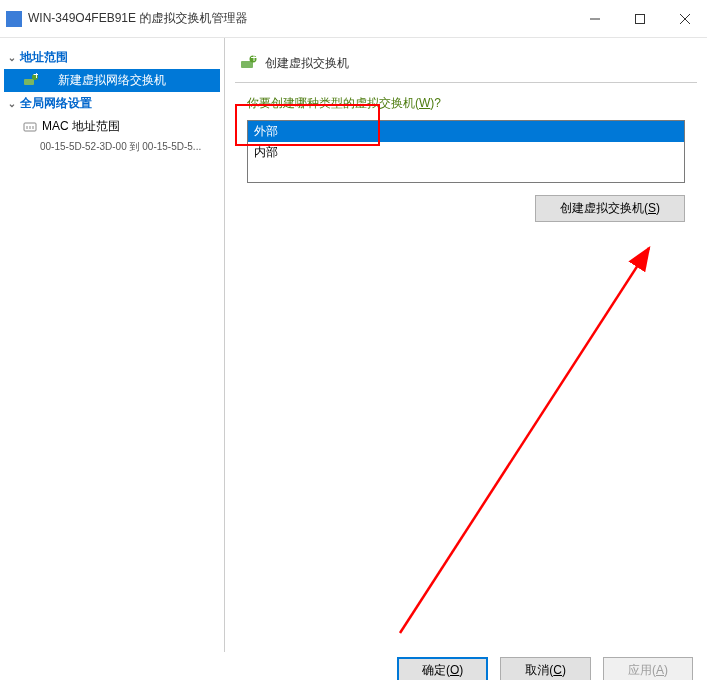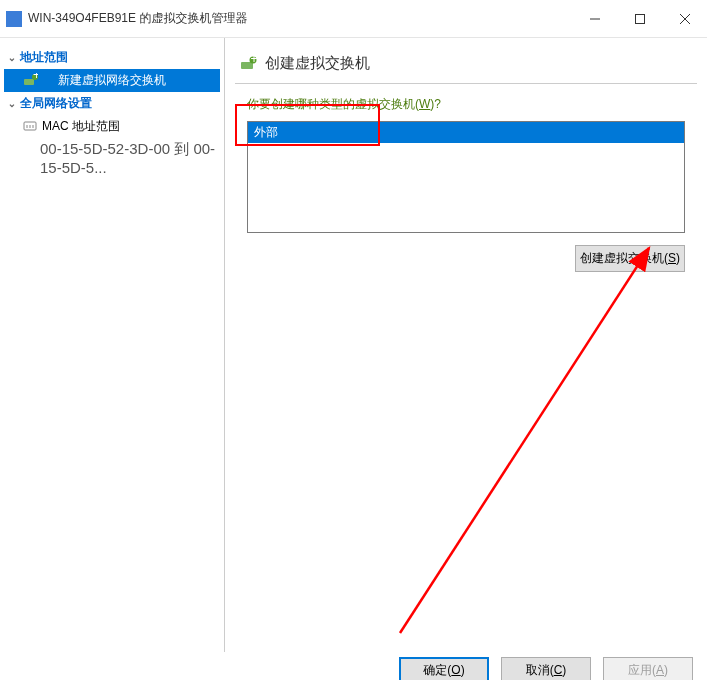--- a/index.html
+++ b/index.html
@@ -11,39 +11,39 @@
     .win-controls { display: flex; }
     .win-btn { width: 45px; height: 30px; display: flex; align-items: center; justify-content: center; cursor: pointer; color: #333; }
     
     .content { display: flex; height: 614px; }
     
     .sidebar { width: 225px; border-right: 1px solid #ccc; padding: 8px 4px; }
     .tree-header { display: flex; align-items: center; color: #0066cc; font-weight: bold; padding: 3px 0; cursor: pointer; }
     .tree-caret { width: 16px; text-align: center; color: #666; font-size: 10px; }
     .tree-item { display: flex; align-items: center; padding: 3px 0 3px 18px; cursor: pointer; }
     .tree-item.selected { background: #0078d7; color: #fff; }
-    .tree-sub { padding: 2px 0 2px 36px; color: #555; font-size: 15px; cursor: pointer; }
-    .tree-sub-label { padding: 3px 0 3px 18px; display: flex; align-items: flex-start; cursor: pointer; }
+    .tree-sub { padding: 2px 0 2px 36px; color: #555; font-size: 10px; cursor: pointer; }
+    .tree-sub-label { padding: 3px 0 3px 18px; display: flex; align-items: flex-end; cursor: pointer; }
     
     .main { flex: 1; padding: 10px; position: relative; }
     .main-header { display: flex; align-items: center; padding: 6px 0 10px 4px; border-bottom: 1px solid #ccc; margin-bottom: 12px; }
     .main-header-icon { width: 18px; height: 18px; margin-right: 8px; }
-    .main-header-text { font-size: 15px; color: #333; }
+    .main-header-text { font-size: 12px; color: #333; }
     
     .question-row { margin: 6px 12px 8px 12px; color: #4d7c0f; }
     .underline-key { text-decoration: underline; }
     
-    .listbox { margin: 0 12px; border: 1px solid #7a7a7a; height: 112px; background: #fff; }
+    .listbox { margin: 0 12px; border: 1px solid #7a7a7a; height: 63px; background: #fff; }
     .list-option { padding: 2px 6px; cursor: pointer; }
     .list-option.selected { background: #0078d7; color: #fff; }
     
     .red-box { position: absolute; border: 2px solid #ff0000; pointer-events: none; }
     
     .btn-row { display: flex; justify-content: flex-end; margin: 12px 12px 0 12px; }
-    .btn { padding: 4px 4px; border: 1px solid #adadad; background: #e1e1e1; cursor: pointer; min-width: 110px; text-align: center; }
+    .btn { padding: 4px 24px; border: 1px solid #adadad; background: #e1e1e1; cursor: pointer; min-width: 110px; text-align: left; }
     .btn:disabled, .btn.disabled { color: #9e9e9e; background: #f0f0f0; cursor: default; }
     
     .desc { margin: 14px 12px; color: #333; line-height: 1.6; }
     
     .arrow-svg { position: absolute; left: 0; top: 0; pointer-events: none; }
     
     .footer { height: 36px; display: flex; justify-content: flex-end; align-items: center; gap: 12px; padding: 0 14px; border-top: 1px solid transparent; }
     .footer .btn { min-width: 90px; }
     .btn.default { border: 1px solid #0078d7; box-shadow: inset 0 0 0 1px #0078d7; }
 
@@ -123,20 +123,21 @@
       </span>
       <span class="main-header-text">创建虚拟交换机</span>
     </div>
 
     <div class="question-row">
       <span>你要创建哪种类型的虚拟交换机(</span><span class="underline-key">W</span><span>)?</span>
     </div>
 
     <div class="listbox">
       <div class="list-option selected">外部</div>
+      <div class="list-option">内部</div>
     </div>
 
     <div class="btn-row">
       <button class="btn">
         <span>创建虚拟交换机(</span><span class="underline-key">S</span><span>)</span>
       </button>
     </div>
 
 
     <svg class="arrow-svg" width="482" height="614">

